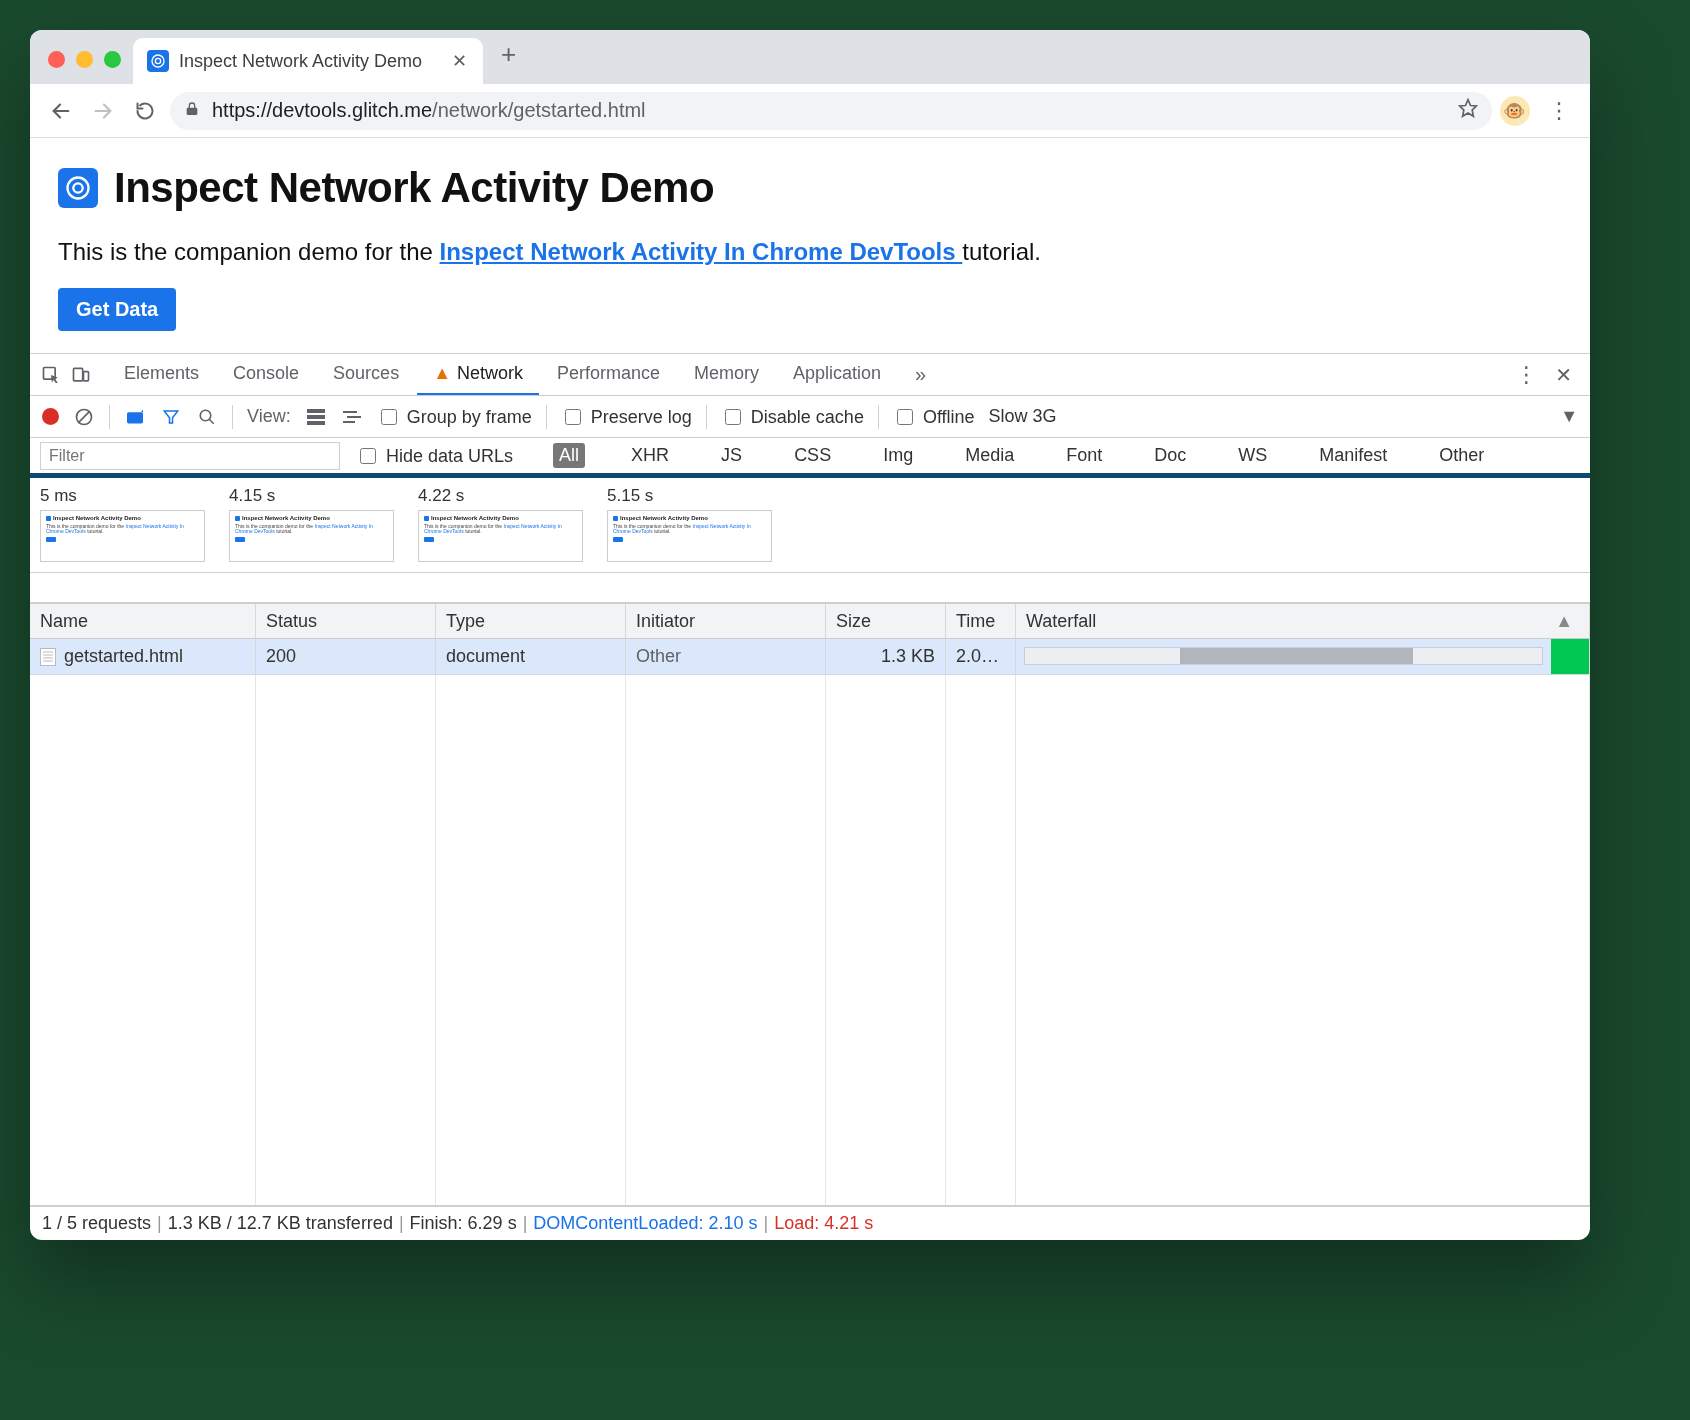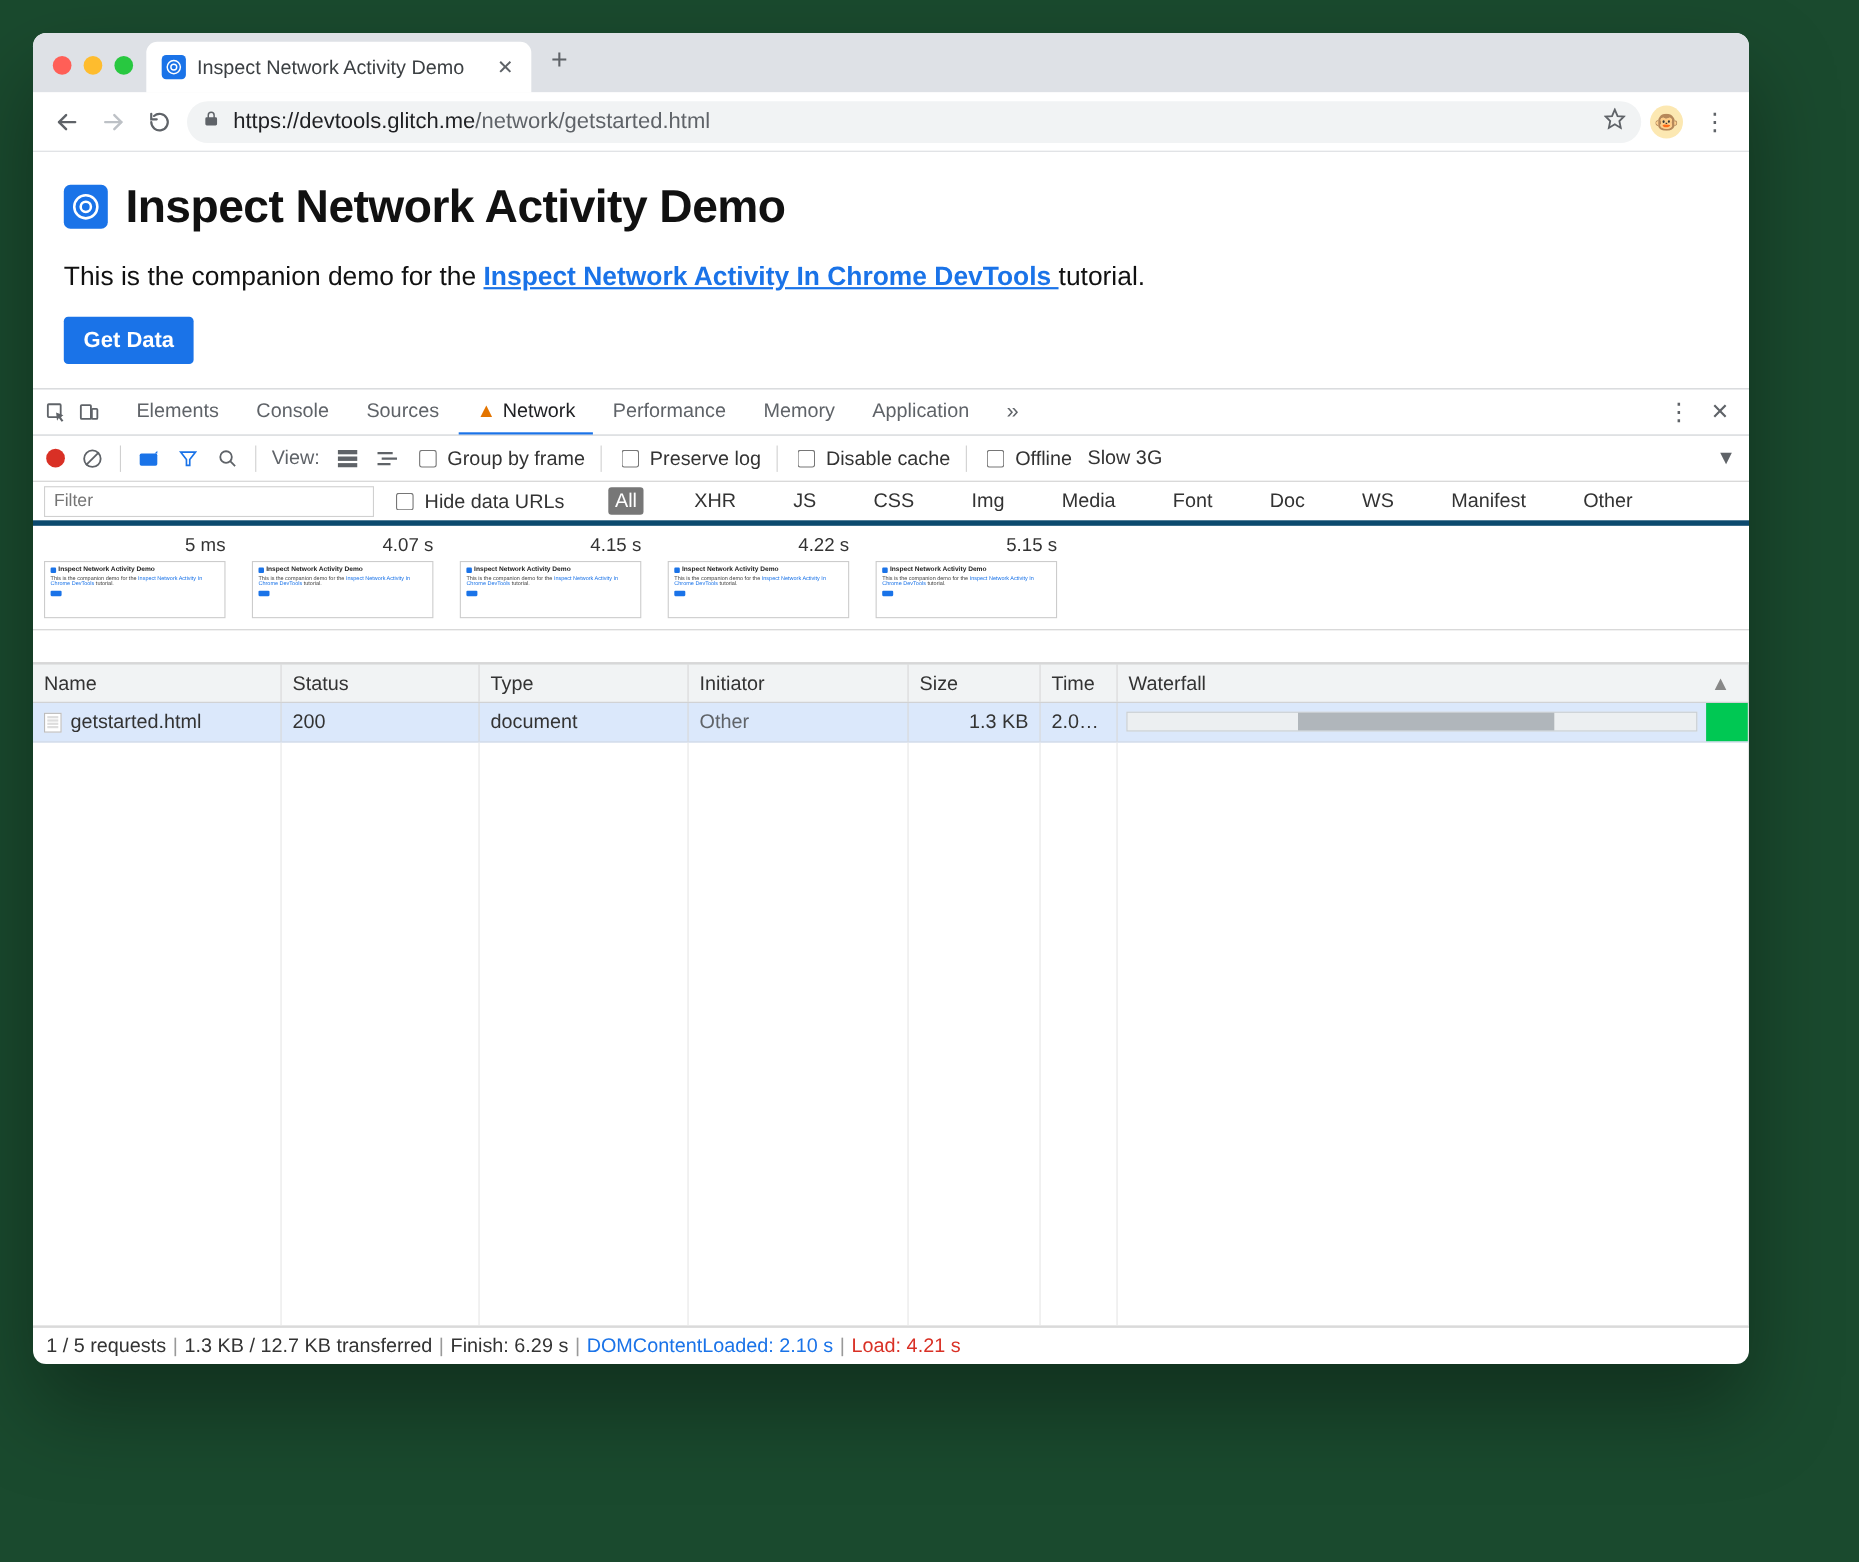--- a/index.html
+++ b/index.html
@@ -115,21 +115,21 @@
     padding:0 10px; gap:16px; font-size:18px;
   }
   .filter-input { width:300px; height:28px; border:1px solid #d0d0d0; padding:0 8px; font-size:16px; color:#888; background:#fff; }
   .type-filter { color:#333; padding:2px 6px;margin-left:24px; }
   .type-filter.active { background:#777; color:#fff; border-radius:3px; }
 
   .filmstrip {
     display:flex; gap:24px; padding:8px 10px 10px; border-bottom:1px solid #d0d0d0;
   }
   .frame { width:165px; }
-  .frame-time { text-align:right; font-size:17px; color:#333; margin-bottom:4px; }
+  .frame-time { text-align:left; font-size:17px; color:#333; margin-bottom:4px; }
   .thumb { border:1px solid #ccc; height:52px; background:#fff; padding:4px 5px; font-size:6px; line-height:1.1; }
   .thumb .tline1 { display:flex; gap:2px; align-items:center; font-weight:700; font-size:6px; color:#222; }
   .thumb .tdot { width:5px; height:5px; background:#1a73e8; border-radius:1px; }
   .thumb .tline2 { font-size:5px; color:#444; margin-top:2px; }
   .thumb .tline2 .lk { color:#1a73e8; }
   .thumb .tbadge { width:10px; height:5px; background:#1a73e8; border-radius:1px; margin-top:2px; }
   .timeline-strip { height:30px; border-bottom:1px solid #d0d0d0; }
 
   .req-table { flex:1; display:flex; flex-direction:column; border-bottom:1px solid #d0d0d0; }
   .rt-head, .rt-row { display:flex; align-items:center; height:36px; font-size:18px; }
@@ -353,28 +353,20 @@
     <div class="filmstrip">
       <div class="frame">
         <div class="frame-time">5 ms</div>
         <div class="thumb">
             <div class="tline1"><span class="tdot"></span>Inspect Network Activity Demo</div>
             <div class="tline2">This is the companion demo for the <span class="lk">Inspect Network Activity In Chrome DevTools</span> tutorial.</div>
             <div class="tbadge"></div>
           </div>
       </div>
       <div class="frame">
-        <div class="frame-time">4.07 s</div>
-        <div class="thumb">
-            <div class="tline1"><span class="tdot"></span>Inspect Network Activity Demo</div>
-            <div class="tline2">This is the companion demo for the <span class="lk">Inspect Network Activity In Chrome DevTools</span> tutorial.</div>
-            <div class="tbadge"></div>
-          </div>
-      </div>
-      <div class="frame">
         <div class="frame-time">4.15 s</div>
         <div class="thumb">
             <div class="tline1"><span class="tdot"></span>Inspect Network Activity Demo</div>
             <div class="tline2">This is the companion demo for the <span class="lk">Inspect Network Activity In Chrome DevTools</span> tutorial.</div>
             <div class="tbadge"></div>
           </div>
       </div>
       <div class="frame">
         <div class="frame-time">4.22 s</div>
         <div class="thumb">

